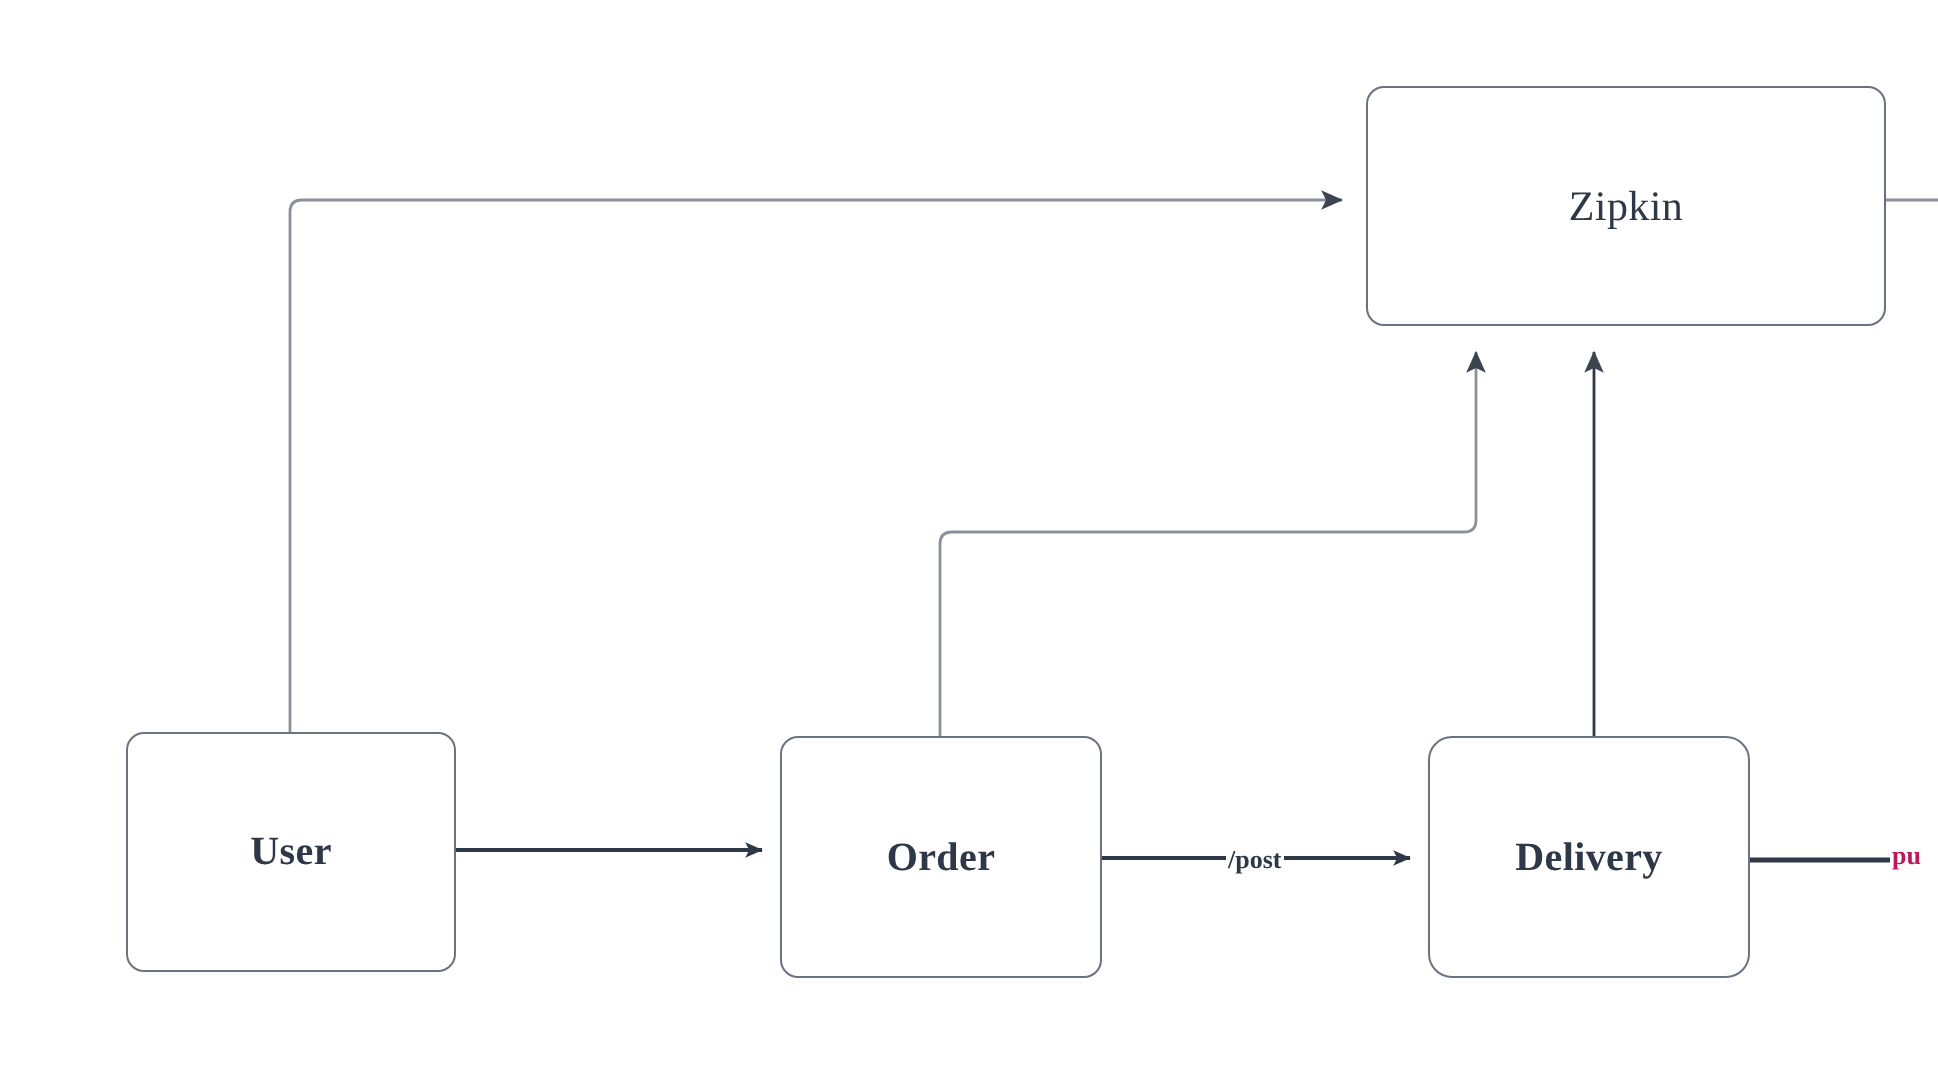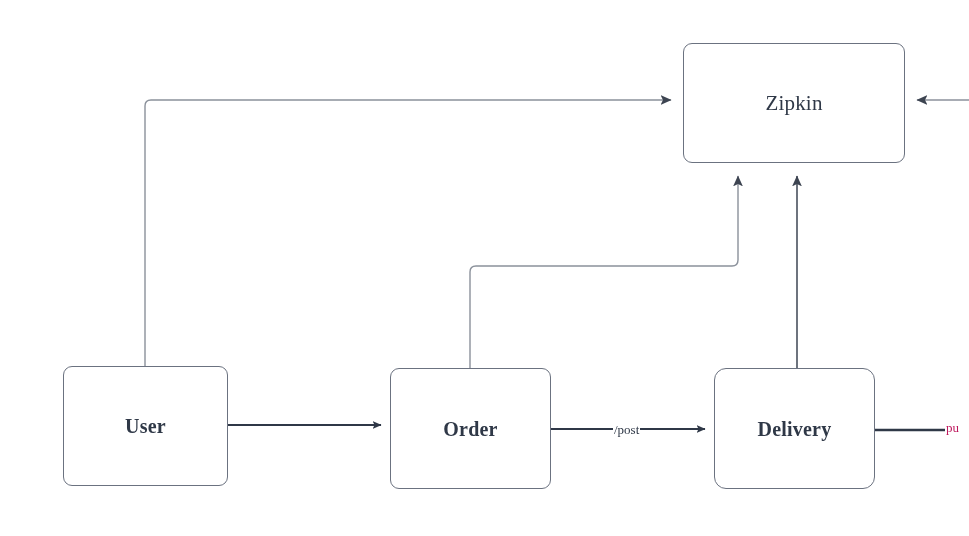--- a/index.html
+++ b/index.html
@@ -40,21 +40,21 @@
     letter-spacing: 0.2px;
     color: #2f3847;
   }
   .node.bold .node-label {
     font-weight: bold;
     font-size: 20px;
   }
   .edge-label {
     position: absolute;
     font-family: "Liberation Serif", "DejaVu Serif", serif;
-    font-weight: normal;
+    font-weight: bold;
     font-size: 13px;
     line-height: 1;
     white-space: nowrap;
     background: #ffffff;
     padding: 0 1px;
   }
   .edge-label.dark { color: #2f3847; }
   .edge-label.red  { color: #be185d; }
 </style>
 </head>
@@ -80,21 +80,21 @@
 
     <path d="M969,100 L917,100" fill="none" stroke="#8b919b" stroke-width="1.4" marker-end="url(#arrow-gray)"></path>
 
     <path d="M228,425 L381,425" fill="none" stroke="#2f3847" stroke-width="2.1" marker-end="url(#arrow-dark)"></path>
 
     <path d="M551,429 L705,429" fill="none" stroke="#2f3847" stroke-width="2.1" marker-end="url(#arrow-dark)"></path>
 
     <path d="M875,430 L945,430" fill="none" stroke="#2f3847" stroke-width="2.4"></path>
   </svg>
 
-  <div class="node" style="left:683px; top:43px; width:222px; height:120px;">
+  <div class="node" style="left:683px; top:43px; width:260px; height:120px;">
     <span class="node-label">Zipkin</span>
   </div>
 
   <div class="node bold" style="left:390px; top:368px; width:161px; height:121px;">
     <span class="node-label">Order</span>
   </div>
 
   <div class="node bold" style="left:63px; top:366px; width:165px; height:120px;">
     <span class="node-label">User</span>
   </div>

